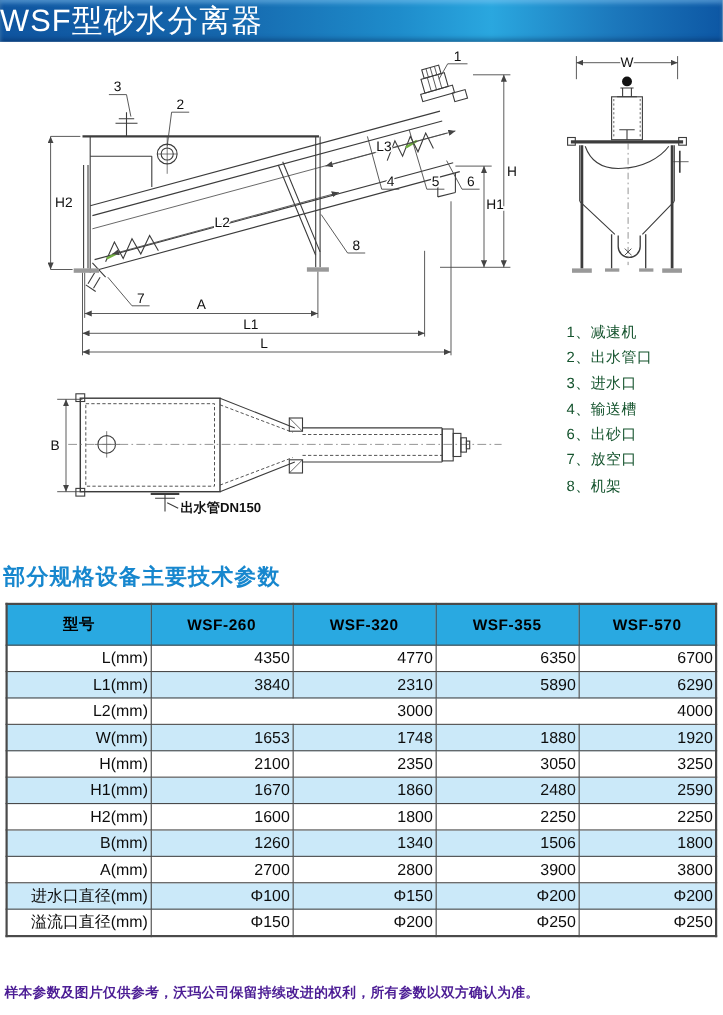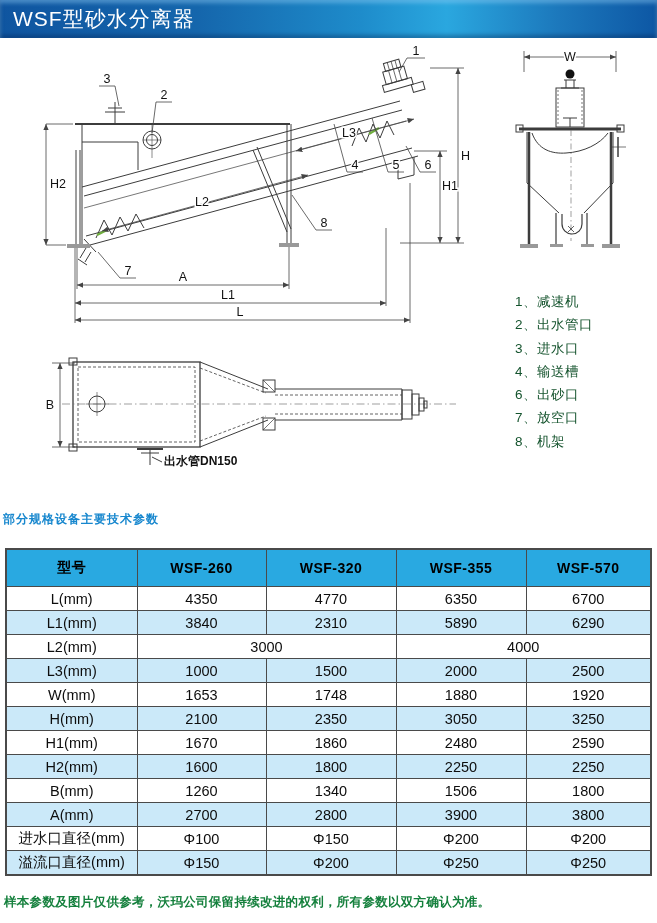--- a/index.html
+++ b/index.html
@@ -6,35 +6,35 @@
   body{
     width:657px;height:923px;position:relative;background:#fff;overflow:hidden;
     font-family:"Liberation Sans","DejaVu Sans",sans-serif;
   }
   .title-bar{
     position:absolute;left:0;top:0;width:657px;height:38px;
     background:linear-gradient(90deg,#0F55A0 0%,#1566AC 30%,#1E8CCB 55%,#2AA7DF 68%,#1C78BC 85%,#0D57A4 100%);
     box-shadow:inset 0 3px 4px rgba(150,210,250,.45), inset 0 -3px 4px rgba(0,25,70,.35);
     display:flex;align-items:center;
   }
-  .title-bar .t{color:#fff;font-size:21px;font-weight:500;letter-spacing:1px;padding-left:13px;}
+  .title-bar .t{color:#fff;font-size:28px;font-weight:500;letter-spacing:1px;}
   .drawing-svg{position:absolute;left:0;top:38px;}
   .legend{position:absolute;left:515px;top:290px;width:142px;}
   .legend .li{font-size:13.5px;color:#14532d;font-weight:400;line-height:23.3px;letter-spacing:.5px;white-space:nowrap;}
-  .section-title{position:absolute;left:3px;top:511px;font-size:12px;font-weight:700;color:#1787CE;letter-spacing:1px;}
+  .section-title{position:absolute;left:3px;top:511px;font-size:20px;font-weight:700;color:#1787CE;letter-spacing:1px;}
   table.spec{
     position:absolute;left:5px;top:548px;width:645px;
     border-collapse:collapse;table-layout:fixed;
     border:2px solid #4A4A4A;
   }
   table.spec th,table.spec td{border:1px solid #4A4A4A;text-align:center;vertical-align:middle;padding:0 2px;}
   table.spec th{background:#29A9E1;color:#000000;font-size:14px;font-weight:700;height:36px;letter-spacing:.5px;}
-  table.spec td{font-size:14.5px;color:#0d0d0d;height:23px;}
+  table.spec td{font-size:14.5px;color:#0d0d0d;height:23px;text-align:right;}
   table.spec tbody tr:nth-child(even){background:#CBE9F9;}
-  .footer-note{position:absolute;left:4px;top:894px;font-size:12.5px;font-weight:600;color:#15803d;letter-spacing:.3px;white-space:nowrap;}
+  .footer-note{position:absolute;left:4px;top:894px;font-size:12.5px;font-weight:600;color:#4c1d95;letter-spacing:.3px;white-space:nowrap;}
   
   .dtxt{font:12.5px "Liberation Sans","DejaVu Sans",sans-serif;fill:#111;stroke:#fff;stroke-width:3px;paint-order:stroke;text-anchor:middle;}
   .dtxt.start{text-anchor:start;}
   .cn{font:600 12px "Liberation Sans","DejaVu Sans",sans-serif;fill:#111;stroke:#fff;stroke-width:2.5px;paint-order:stroke;text-anchor:start;}
 </style>
 </head>
 <body>
 
 <div class="title-bar">
   <span class="t">WSF型砂水分离器</span>
@@ -240,27 +240,20 @@
       <td>2310</td>
       <td>5890</td>
       <td>6290</td>
     </tr>
     <tr>
       <td>L2(mm)</td>
       <td colspan="2">3000</td>
       <td colspan="2">4000</td>
     </tr>
     <tr>
-      <td>L3(mm)</td>
-      <td>1000</td>
-      <td>1500</td>
-      <td>2000</td>
-      <td>2500</td>
-    </tr>
-    <tr>
       <td>W(mm)</td>
       <td>1653</td>
       <td>1748</td>
       <td>1880</td>
       <td>1920</td>
     </tr>
     <tr>
       <td>H(mm)</td>
       <td>2100</td>
       <td>2350</td>

